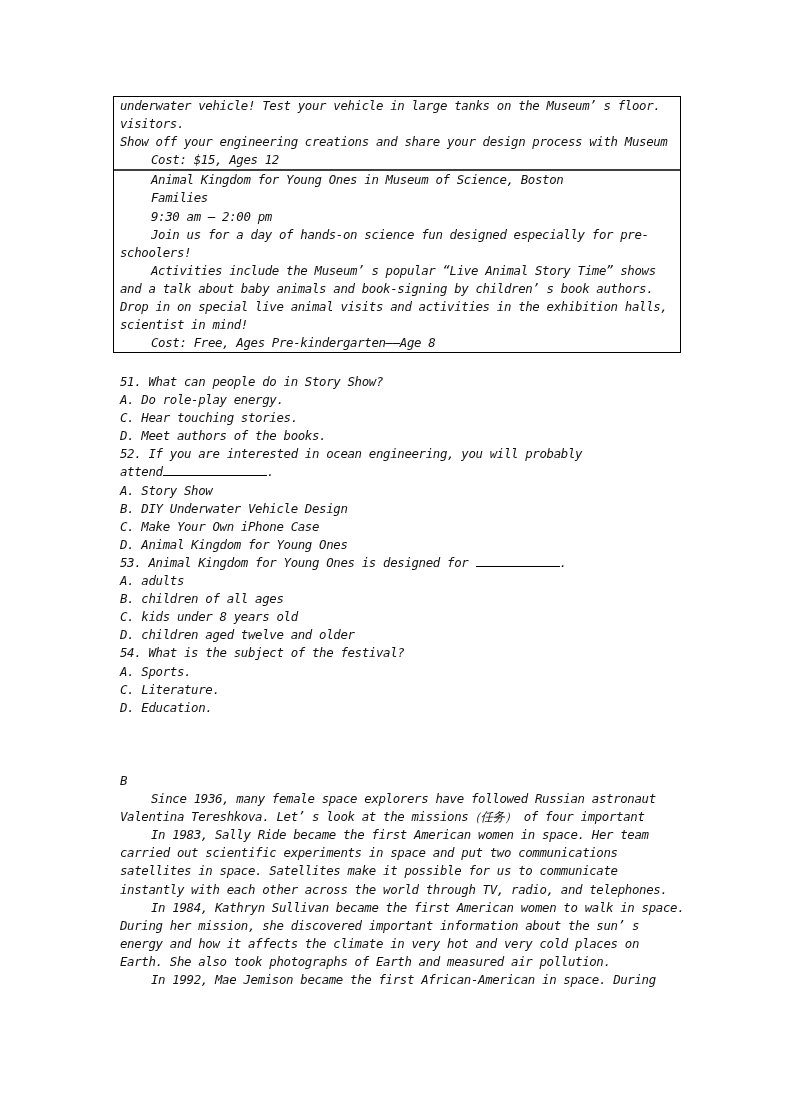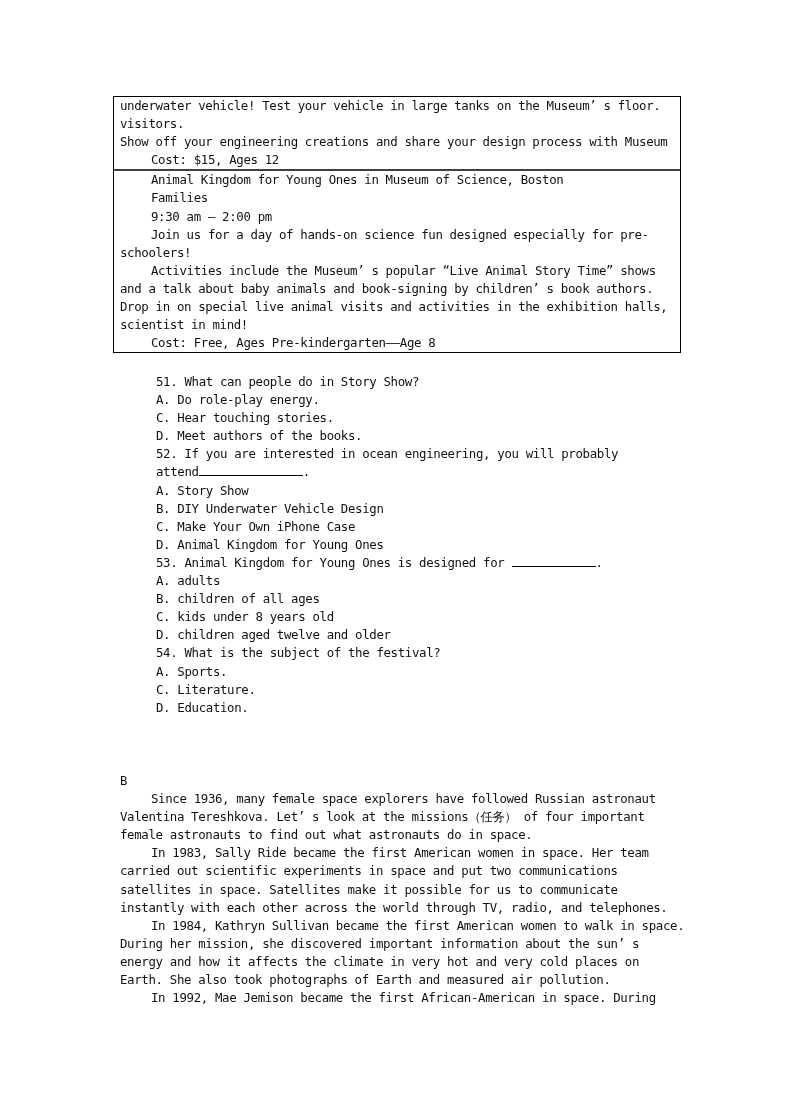--- a/index.html
+++ b/index.html
@@ -1,18 +1,18 @@
 <!DOCTYPE html>
 <html><head>
 <meta charset="utf-8">
 <style>
   html, body { margin: 0; padding: 0; background: #ffffff; }
   body { width: 790px; height: 1119px; position: relative; overflow: hidden;
          font-family: "DejaVu Sans Mono", "Liberation Mono", monospace; color: #111; }
-  .page { position: absolute; left: 0; top: 0; width: 790px; height: 1119px; }
+  .page { position: absolute; left: 0; top: 0; width: 790px; height: 1119px; font-style: italic; }
   .tbl { position: absolute; left: 113px; top: 96px; width: 568px; border: 1px solid #000; box-sizing: border-box; }
   .cell { padding: 0 6px; box-sizing: border-box; }
   .cell + .cell { border-top: 2px solid #404040; }
   .line { font-size: 12.4px; line-height: 18.1px; height: 18.1px; white-space: pre; letter-spacing: -0.35px; overflow: visible; }
   .ind { padding-left: 31px; }
   .flow { position: absolute; left: 120px; width: 562px; }
   .blank { display: inline-block; border-bottom: 1px solid #000; height: 12px; vertical-align: baseline; }
 </style>
 </head>
 <body>
@@ -33,21 +33,21 @@
       <div class="line ind">Join us for a day of hands-on science fun designed especially for pre-</div>
       <div class="line">schoolers!</div>
       <div class="line ind">Activities include the Museum’ s popular “Live Animal Story Time” shows</div>
       <div class="line">and a talk about baby animals and book-signing by children’ s book authors.</div>
       <div class="line">Drop in on special live animal visits and activities in the exhibition halls,</div>
       <div class="line">scientist in mind!</div>
       <div class="line ind">Cost: Free, Ages Pre-kindergarten——Age 8</div>
     </div>
   </div>
 
-  <div class="flow" style="top:373px;margin-left:36px;">
+  <div class="flow" style="top:373px;">
     <div>
       <div class="line">51. What can people do in Story Show?</div>
       <div class="line">A. Do role-play energy.</div>
       <div class="line">C. Hear touching stories.</div>
       <div class="line">D. Meet authors of the books.</div>
     </div>
     <div>
       <div class="line">52. If you are interested in ocean engineering, you will probably</div>
       <div class="line"><span>attend</span><span class="blank" style="width:104px;"></span><span>.</span></div>
       <div class="line">A. Story Show</div>
@@ -67,21 +67,20 @@
       <div class="line">A. Sports.</div>
       <div class="line">C. Literature.</div>
       <div class="line">D. Education.</div>
     </div>
   </div>
 
   <div class="flow" style="top:772px;">
     <div class="line">B</div>
     <div class="line ind">Since 1936, many female space explorers have followed Russian astronaut</div>
     <div class="line">Valentina Tereshkova. Let’ s look at the missions（任务） of four important</div>
-    <div class="line">female astronauts to find out what astronauts do in space.</div>
     <div class="line ind">In 1983, Sally Ride became the first American women in space. Her team</div>
     <div class="line">carried out scientific experiments in space and put two communications</div>
     <div class="line">satellites in space. Satellites make it possible for us to communicate</div>
     <div class="line">instantly with each other across the world through TV, radio, and telephones.</div>
     <div class="line ind">In 1984, Kathryn Sullivan became the first American women to walk in space.</div>
     <div class="line">During her mission, she discovered important information about the sun’ s</div>
     <div class="line">energy and how it affects the climate in very hot and very cold places on</div>
     <div class="line">Earth. She also took photographs of Earth and measured air pollution.</div>
     <div class="line ind">In 1992, Mae Jemison became the first African-American in space. During</div>
   </div>

